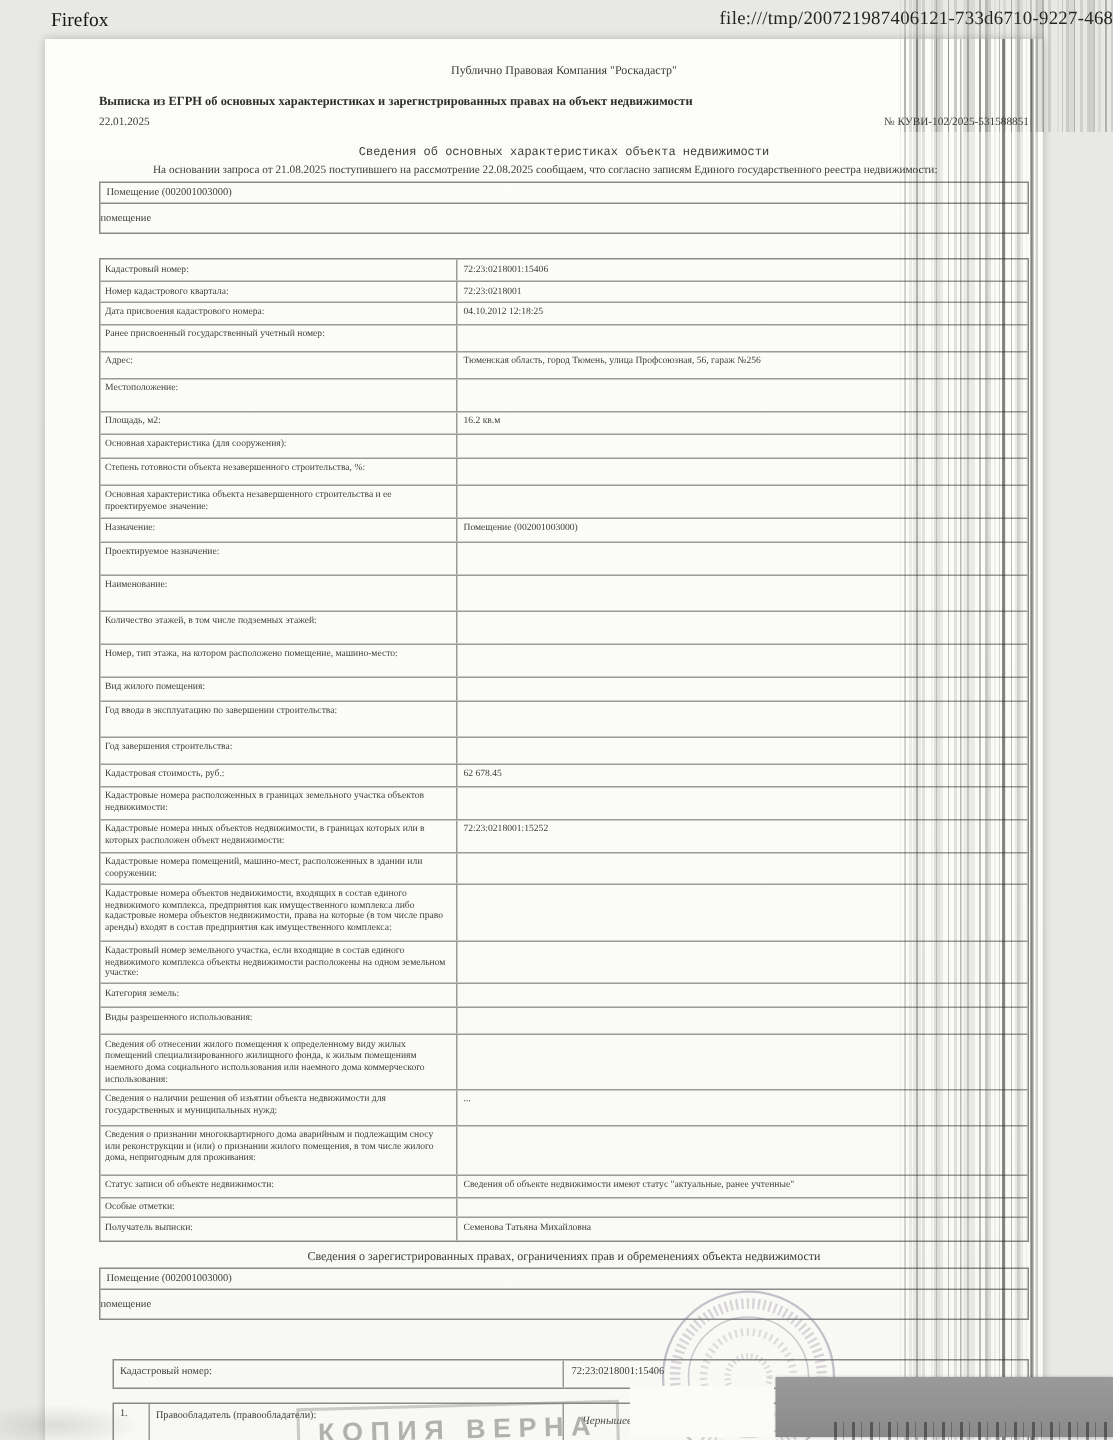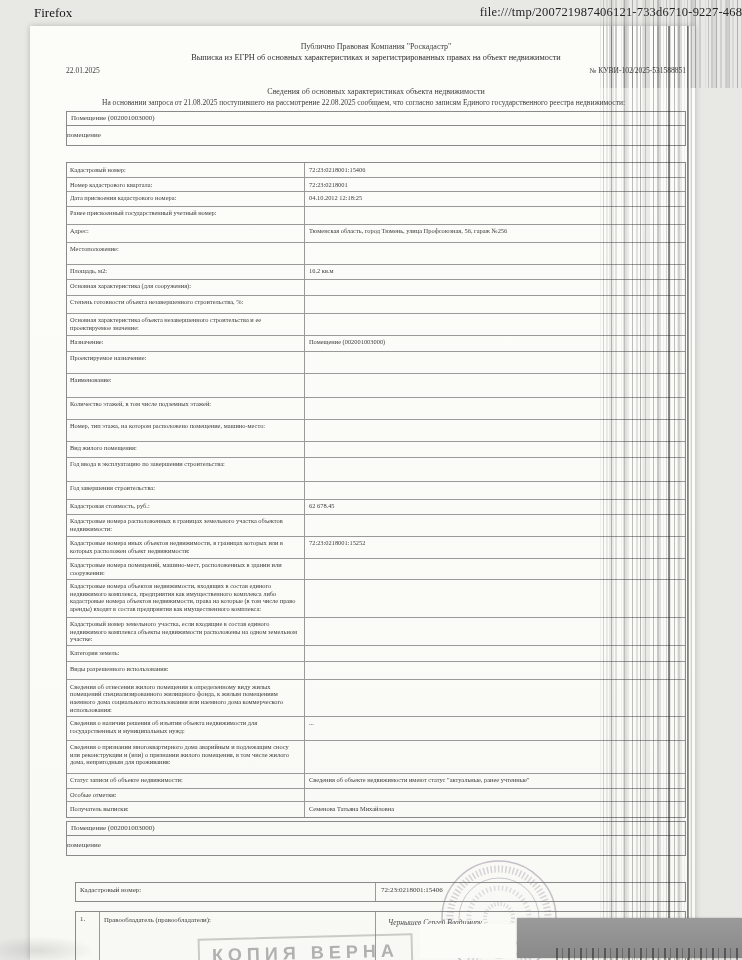--- a/index.html
+++ b/index.html
@@ -11,23 +11,23 @@
   .app-label { position: absolute; left: 18px; top: 5px; font-size: 13px; color: #151515; }
   .url-label { position: absolute; right: 5px; top: 5px; font-size: 12.5px; color: #242424; letter-spacing: .2px; }
 
   
   .page { position: absolute; left: 30px; top: 26px; width: 665px; height: 934px;
     background: linear-gradient(180deg,#fcfcf9 0%, #fbfbf7 60%, #f8f8f4 100%);
     box-shadow: 0 0 6px rgba(0,0,0,.22); overflow: hidden; }
   .content { position: absolute; left: 36px; top: 0; width: 620px; padding-top: 16px; color: #3d3d3d; }
 
   .org-line   { text-align: center; font-size: 8px; }
-  .doc-title  { text-align: center; font-size: 8.3px; font-weight: normal; margin-top: 2px; color: #2e2e2e; }
+  .doc-title  { text-align: left; font-size: 8.3px; font-weight: bold; margin-top: 12px; color: #2e2e2e; }
   .meta-row   { display: flex; justify-content: space-between; font-size: 7.5px; margin-top: 4px; }
-  .sec-title  { text-align: center; font-size: 8px; margin-top: 12px; }
+  .sec-title  { text-align: center; font-size: 8px; margin-top: 12px; font-family: Liberation Mono, monospace; }
   .sec-title2 { text-align: center; font-size: 8px; margin-top: 5px; }
   .intro      { font-size: 7.5px; line-height: 1.35; text-indent: 36px; margin-top: 2px; }
 
   .obj-table { border: 1px solid #8a8a8a; margin-top: 3px; font-size: 7px; }
   .obj-type  { padding: 2px 4px 3px; border-bottom: 1px solid #8a8a8a; }
   .obj-kind  { text-align: left; padding: 5px 0 6px; }
 
   .tbl { border: 1px solid #8a8a8a; margin-top: 16px; font-size: 6.4px; }
   .row { display: flex; border-bottom: 1px solid #9a9a9a; }
   .row:last-child { border-bottom: none; }
@@ -228,20 +228,21 @@
       <div class="row" style="min-height:13px">
           <div class="cell-l">Особые отметки:</div>
           <div class="cell-v"></div>
         </div>
       <div class="row" style="min-height:15px">
           <div class="cell-l">Получатель выписки:</div>
           <div class="cell-v">Семенова Татьяна Михайловна</div>
         </div>
     </div>
 
+    <div class="sec-title2">Сведения о зарегистрированных правах, ограничениях прав и обременениях объекта недвижимости</div>
 
     <div class="obj-table">
       <div class="obj-type">Помещение (002001003000)</div>
       <div class="obj-kind">помещение</div>
     </div>
 
     <div class="bottom-wrap">
       <div class="cad-table">
         <div class="cad-l">Кадастровый номер:</div>
         <div class="cad-v">72:23:0218001:15406</div>

